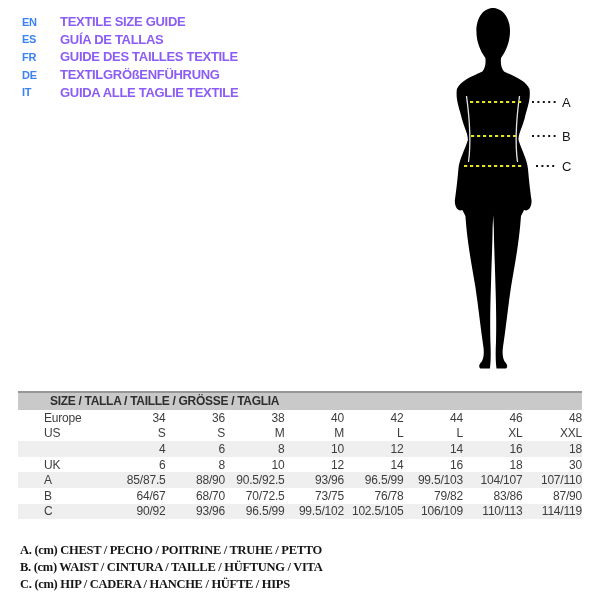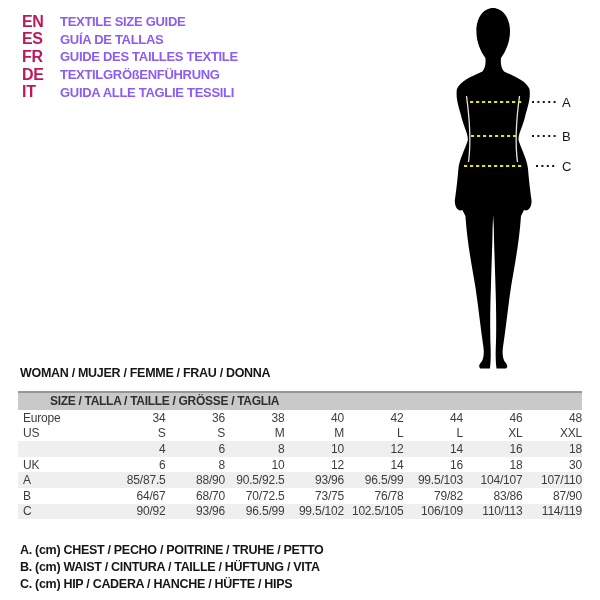--- a/index.html
+++ b/index.html
@@ -3,39 +3,39 @@
 <meta charset="utf-8">
 <style>
   html,body{margin:0;padding:0;background:#fff;}
   .canvas{
     position:relative;width:600px;height:600px;background:#fff;overflow:hidden;
     font-family:"Liberation Sans", sans-serif;color:#111;
   }
   
   .lang-list{position:absolute;left:22px;top:13px;}
   .lang-row{display:flex;height:17.6px;align-items:center;}
-  .lang-code{width:38px;font-weight:700;font-size:16px;letter-spacing:-0.3px;color:#be185d;}
+  .lang-code{width:38px;font-weight:700;font-size:11px;letter-spacing:-0.3px;color:#3b82f6;}
   .lang-text{font-weight:700;font-size:13px;letter-spacing:-0.3px;color:#8b5cf6;white-space:nowrap;}
   
   .figure-svg{position:absolute;left:440px;top:0;width:160px;height:380px;}
   .marker-label{font-family:"Liberation Sans",sans-serif;font-size:13px;fill:#161616;}
   
   .section-title{position:absolute;left:20px;top:366px;font-weight:700;font-size:12.5px;letter-spacing:-0.3px;color:#161616;white-space:nowrap;}
   
   .size-table{position:absolute;left:18px;top:391px;width:564px;}
   .table-header{
     height:17px;line-height:17px;border-top:2px solid #979797;
     padding-left:5px;font-size:12px;font-weight:700;letter-spacing:-0.3px;color:#2e2e2e;
   }
   .table-rows{width:100%;}
   .t-row{display:grid;grid-template-columns:88px repeat(8,1fr);height:15.6px;align-items:center;font-size:12px;letter-spacing:-0.2px;color:#3d3d3d;}
-  .t-row .lbl{padding-left:5px;text-align:left;white-space:nowrap;}
+  .t-row .lbl{padding-left:5px;text-align:left;white-space:nowrap;margin-left:21px;}
   .t-row .val{text-align:right;white-space:nowrap;}
   
-  .legend{position:absolute;left:20px;top:542px;}
+  .legend{position:absolute;left:20px;top:542px;font-family:Liberation Serif, serif;}
   .legend-line{font-weight:700;font-size:12.5px;letter-spacing:-0.3px;color:#161616;line-height:17.2px;white-space:nowrap;}
 </style>
 </head>
 <body>
 
 <div class="canvas">
 
   <div class="lang-list" id="langList">
       <div class="lang-row">
         <span class="lang-code">EN</span>
@@ -48,21 +48,21 @@
       <div class="lang-row">
         <span class="lang-code">FR</span>
         <span class="lang-text">GUIDE DES TAILLES TEXTILE</span>
       </div>
       <div class="lang-row">
         <span class="lang-code">DE</span>
         <span class="lang-text">TEXTILGRÖßENFÜHRUNG</span>
       </div>
       <div class="lang-row">
         <span class="lang-code">IT</span>
-        <span class="lang-text">GUIDA ALLE TAGLIE TESSILI</span>
+        <span class="lang-text">GUIDA ALLE TAGLIE TEXTILE</span>
       </div>
     </div>
 
   <svg class="figure-svg" viewBox="440 0 160 380">
     <path fill="#000" d="M493 8
          C 502 8 510 17 510 31
          C 510 42 506 51 501 58
          C 500.5 63 501 68 504 71.5
          C 516 77 526 81 529.5 89
          C 531 100 527 108 524.5 119
@@ -109,21 +109,20 @@
 
     <line x1="532" y1="102" x2="556" y2="102" stroke="#141414" stroke-width="1.8" stroke-dasharray="2 3.4"></line>
     <line x1="532" y1="136" x2="556" y2="136" stroke="#141414" stroke-width="1.8" stroke-dasharray="2 3.4"></line>
     <line x1="536" y1="166" x2="556" y2="166" stroke="#141414" stroke-width="1.8" stroke-dasharray="2 3.4"></line>
 
     <text class="marker-label" x="562" y="107">A</text>
     <text class="marker-label" x="562" y="141">B</text>
     <text class="marker-label" x="562" y="171">C</text>
   </svg>
 
-  <div class="section-title">WOMAN / MUJER / FEMME / FRAU / DONNA</div>
 
   <div class="size-table">
     <div class="table-header" style="background: rgb(201, 201, 201); border-top-color: rgb(151, 151, 151); padding-left: 32px;">SIZE / TALLA / TAILLE / GRÖSSE / TAGLIA</div>
     <div class="table-rows" id="tableRows">
         <div class="t-row">
           <div class="lbl">Europe</div>
           <div class="val">34</div>
           <div class="val">36</div>
           <div class="val">38</div>
           <div class="val">40</div>

